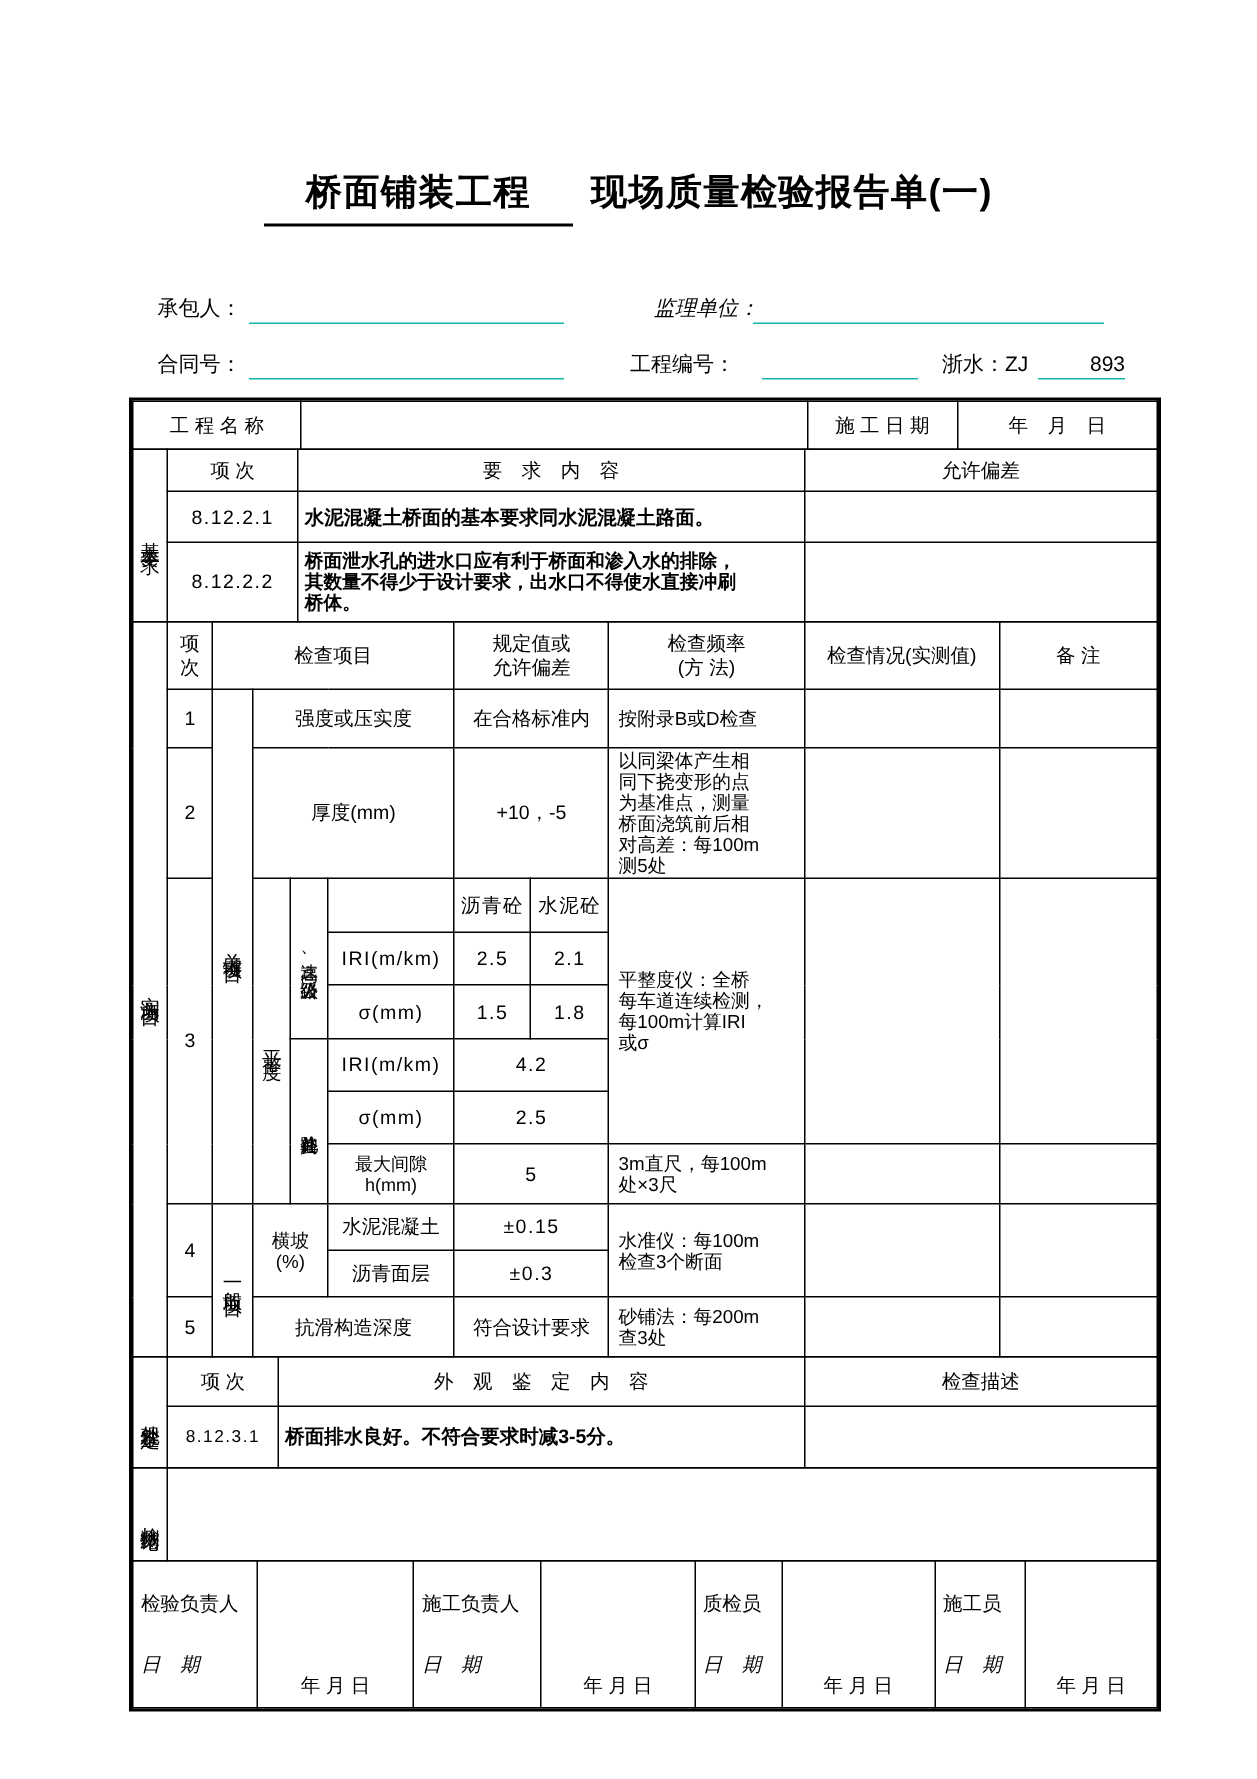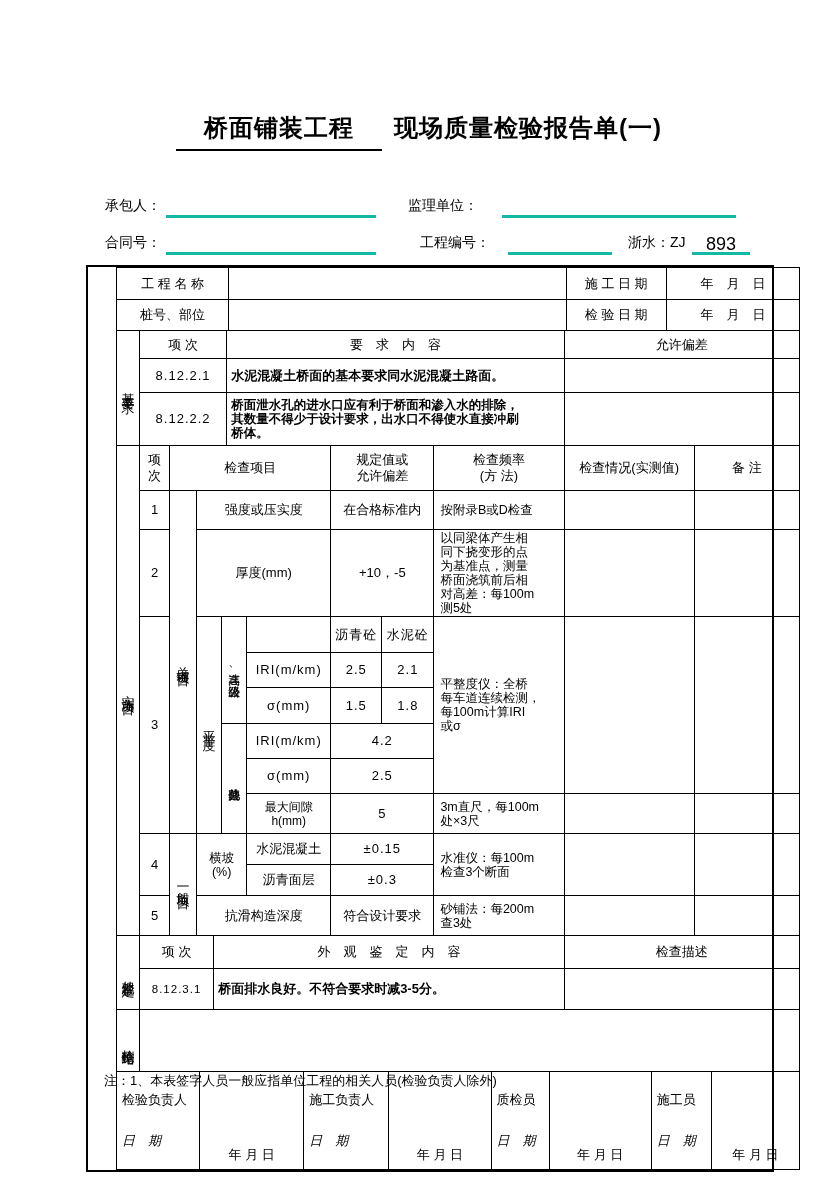--- a/index.html
+++ b/index.html
@@ -9,25 +9,25 @@
     font-family:"Liberation Sans","DejaVu Sans",sans-serif;
   }
   
   .title-row { position:absolute; top:112px; left:0; width:100%; text-align:center;
                font-size:24px; font-weight:bold; letter-spacing:1px; white-space:nowrap; }
   .title-underlined { display:inline-block; border-bottom:2px solid #000; padding:0 28px 5px 28px; }
   .title-rest { margin-left:12px; }
   
   .meta-line { position:absolute; left:88px; width:700px; height:22px; font-size:14px; }
   .meta-line span.lab { position:absolute; top:0; white-space:nowrap; }
-  .u { position:absolute; top:0; display:inline-block; border-bottom:3px solid #14b8a6;
-       height:18px; text-align:center; font-size:18px; }
+  .u { position:absolute; top:0; display:inline-block; border-bottom:1px solid #14b8a6;
+       height:18px; text-align:right; font-size:14px; }
   
   .form { position:absolute; top:265px; left:86px; width:684px; border:2px solid #000; background:#fff; }
-  .form table { width:100%; border-collapse:collapse; table-layout:fixed;margin-left:28px; }
+  .form table { width:100%; border-collapse:collapse; table-layout:fixed; }
   .form table + table { margin-top:-1px; }
   .form td {
     border:1px solid #000; padding:1px 4px; font-size:13px; line-height:16px;
     text-align:center; vertical-align:middle; white-space:pre-line; overflow:hidden;
   }
   .form td.tl { text-align:left;font-weight:bold; }
   .form td.freq { text-align:left; font-size:12.5px; line-height:14px; padding-left:6px; }
   .form td.vcell { padding:0; }
   .vtext { writing-mode:vertical-lr; text-orientation:upright; margin:0 auto;
            letter-spacing:3px; line-height:1; display:block; width:1em; }
@@ -51,21 +51,21 @@
 
 <div class="page">
 
   <div class="title-row">
     <span class="title-underlined">桥面铺装工程</span><span class="title-rest">现场质量检验报告单(一)</span>
   </div>
 
   <div class="meta-line" style="top:197px;">
     <span class="lab" style="left:17px;text-align:center;">承包人：</span>
     <span class="u" style="left:78px; width:210px;"></span>
-    <span class="lab" style="left:320px;">监理单位：</span>
+    <span class="lab" style="left:348px;font-style:italic;">监理单位：</span>
     <span class="u" style="left:414px; width:234px;"></span>
   </div>
 
   <div class="meta-line" style="top:234px;">
     <span class="lab" style="left:17px;">合同号：</span>
     <span class="u" style="left:78px; width:210px;"></span>
     <span class="lab" style="left:332px;text-align:right;">工程编号：</span>
     <span class="u" style="left:420px; width:104px;"></span>
     <span class="lab" style="left:540px;">浙水：ZJ</span>
     <span class="u" style="left:604px; width:58px;">893</span>
@@ -78,26 +78,20 @@
           <col style="width:112px">
           <col style="width:337px">
           <col style="width:100px">
           <col style="width:133px">
         </colgroup>
       <tbody>
           <tr class="r29">
         <td>工 程 名 称</td>
         <td></td>
         <td>施 工 日 期</td>
-        <td>年　月　日</td>
-      </tr>
-      <tr class="r28">
-        <td>桩号、部位</td>
-        <td></td>
-        <td>检 验 日 期</td>
         <td>年　月　日</td>
       </tr>
     </tbody>
       </table>
 
     <table>
       <colgroup>
           <col style="width:23px">
           <col style="width:87px">
           <col style="width:337px">
@@ -329,15 +323,14 @@
           <span class="name">施工员</span>
           <span class="date">日　期</span>
         </td>
         <td class="dval">年 月 日</td>
       </tr>
     </tbody>
       </table>
 
   </div>
 
-  <div class="note">注：1、本表签字人员一般应指单位工程的相关人员(检验负责人除外)</div>
 
 </div>
 
 </body></html>

